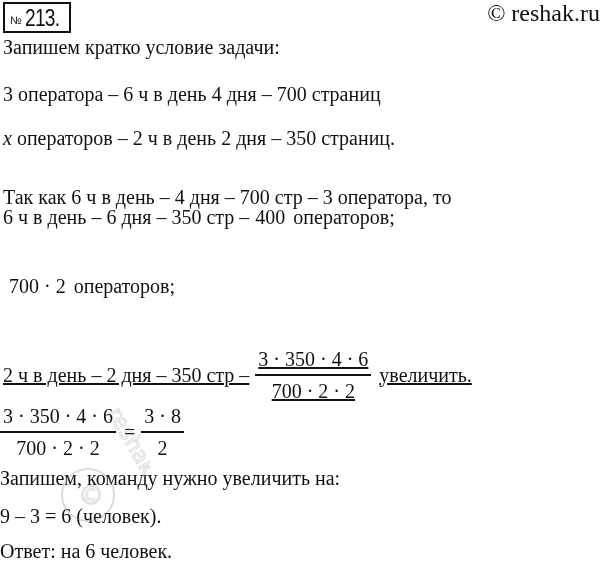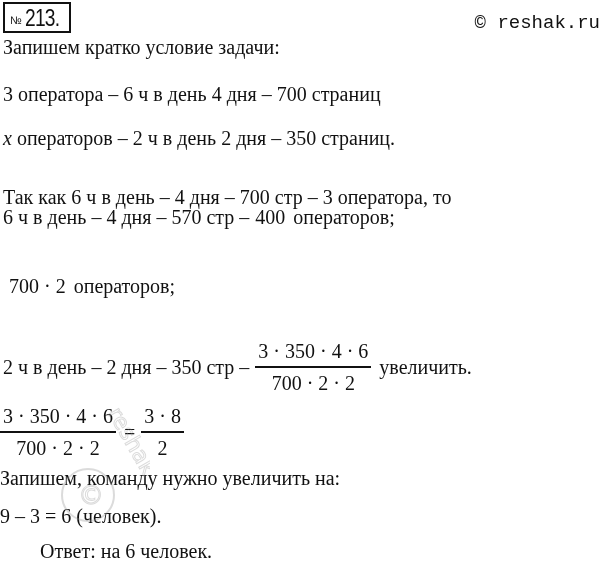--- a/index.html
+++ b/index.html
@@ -11,21 +11,21 @@
   .num-box {
     position: absolute; left: 3px; top: 2px;
     border: 2px solid #111; padding: 0 6px 0 5px;
     height: 27px; display: flex; align-items: center;
     font-family: "Liberation Sans", "DejaVu Sans", sans-serif;
     font-stretch: condensed;
   }
   .num-box .sign { font-size: 11px; margin-right: 3px; margin-top: 4px; }
   .num-box .val { font-size: 24px; letter-spacing: -1px; transform: scaleX(0.8); transform-origin: left center; display:inline-block; width: 38px;}
   .copyright {
-    position: absolute; right: 8px; top: 12px; font-size: 19px; font-family: Liberation Mono, monospace;
+    position: absolute; right: 8px; top: 0px; font-size: 24px;
   }
   .line {
     position: absolute; left: 3px; font-size: 20px; white-space: nowrap;
     display: flex; align-items: center;
   }
   .frac {
     display: inline-flex; flex-direction: column; align-items: center;
     margin: 0 8px 0 6px; vertical-align: middle;
   }
   .frac .num { padding: 0 3px; border-bottom: 2px solid #111; line-height: 30px; }
@@ -48,35 +48,35 @@
 
 <div class="line" style="top:36px;">Запишем кратко условие задачи:</div>
 <div class="line" style="top:83px;">3 оператора – 6 ч в день 4 дня – 700 страниц</div>
 <div class="line" style="top:127px;">
   <span class="italic">x</span>
     <span class="sp"> операторов – 2 ч в день 2 дня – 350 страниц.</span>
 </div>
 <div class="line" style="top:162px;margin-top:24px;">Так как 6 ч в день – 4 дня – 700 стр – 3 оператора, то</div>
 
 <div class="line" style="top:202px;">
-  <span>6 ч в день – 4 дня – 570 стр –</span>
+  <span>6 ч в день – 6 дня – 350 стр –</span>
   <span class="frac">
     <span class="den">400</span>
   </span>
   <span>операторов;</span>
 </div>
 
 <div class="line" style="top:271px;">
   <span class="frac">
     <span class="den">700 · 2</span>
   </span>
   <span>операторов;</span>
 </div>
 
-<div class="line" style="top:336px;">
+<div class="line" style="top:344px;text-decoration:underline;">
   <span>2 ч в день – 2 дня – 350 стр –</span>
   <span class="frac">
     <span class="num">3 · 350 · 4 · 6</span>
     <span class="den">700 · 2 · 2</span>
   </span>
   <span>увеличить.</span>
 </div>
 
 <div class="line" style="top:401px; left:0px;">
   <span class="frac" style="margin-left:0;">
@@ -85,19 +85,19 @@
   </span>
   <span>=</span>
   <span class="frac">
     <span class="num">3 · 8</span>
     <span class="den">2</span>
   </span>
 </div>
 
 <div class="line" style="top:467px; left:0px;">Запишем, команду нужно увеличить на:</div>
 <div class="line" style="top:505px; left:0px;">9 – 3 = 6 (человек).</div>
-<div class="line" style="top:540px; left:0px;padding-left:40px;">Ответ: на 6 человек.</div>
+<div class="line" style="top:540px; left:0px;">Ответ: на 6 человек.</div>
 
 <svg class="watermark" viewBox="0 0 90 130">
   <circle cx="28" cy="95" r="26" fill="none" stroke="#999" stroke-width="2"></circle>
   <text x="18" y="104" font-size="26" fill="none" stroke="#999" font-family="DejaVu Sans, sans-serif">©</text>
   <text x="20" y="20" font-size="22" fill="none" stroke="#999" font-family="DejaVu Sans, sans-serif" transform="rotate(60 40 40)">reshak</text>
 </svg>
 
 </body></html>

